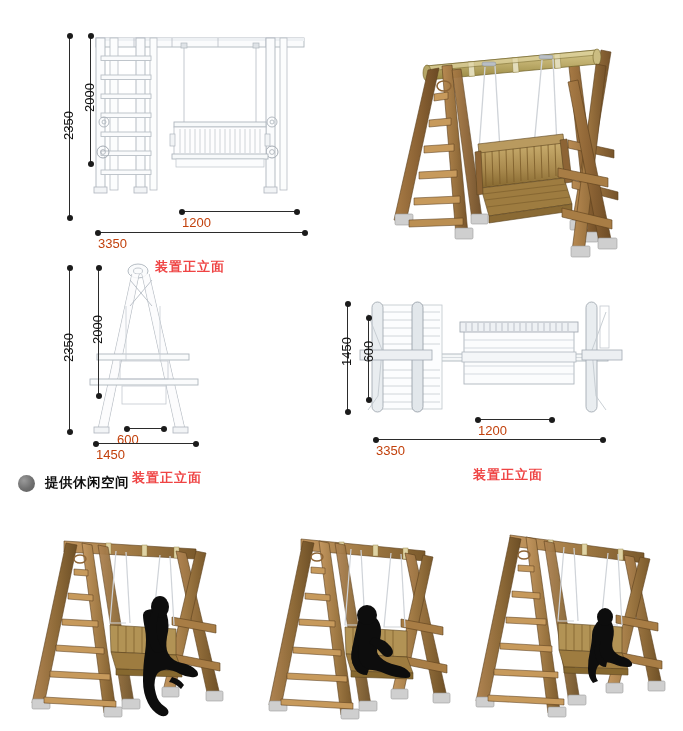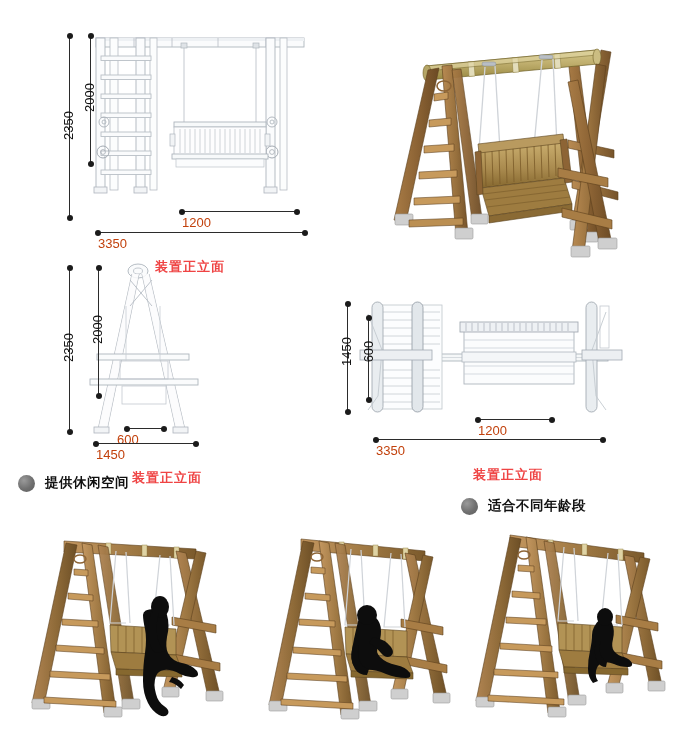--- a/index.html
+++ b/index.html
@@ -431,24 +431,20 @@
       </g>
     </svg>
   </div>
 
   <div class="feature" style="left:18px;top:474px;">
     <span class="bullet"></span>
     <span class="feature-label">提供休闲空间</span>
   </div>
 
 
-  <div class="feature" style="left:461px;top:497px;">
-    <span class="bullet"></span>
-    <span class="feature-label">适合不同年龄段</span>
-  </div>
 
   <div class="panel" style="left:20px;top:525px;width:228px;height:200px;">
     <svg width="228" height="200" viewBox="0 0 228 200">
       <defs>
         <linearGradient id="w1a" x1="0" y1="0" x2="1" y2="0">
           <stop offset="0%" stop-color="#b08452"></stop>
             <stop offset="55%" stop-color="#8e6a38"></stop>
             <stop offset="100%" stop-color="#6d4f26"></stop>
         </linearGradient>
         <linearGradient id="w1b" x1="0" y1="0" x2="1" y2="0">

